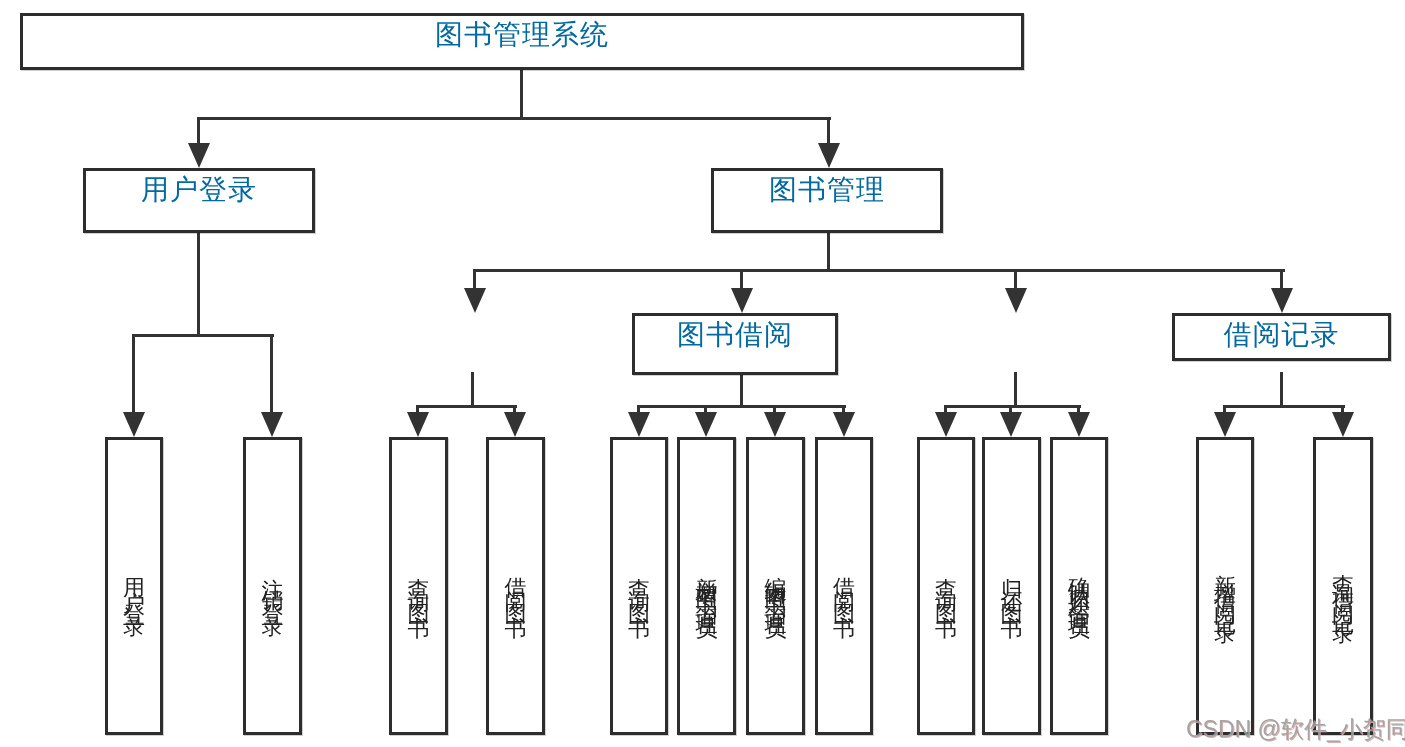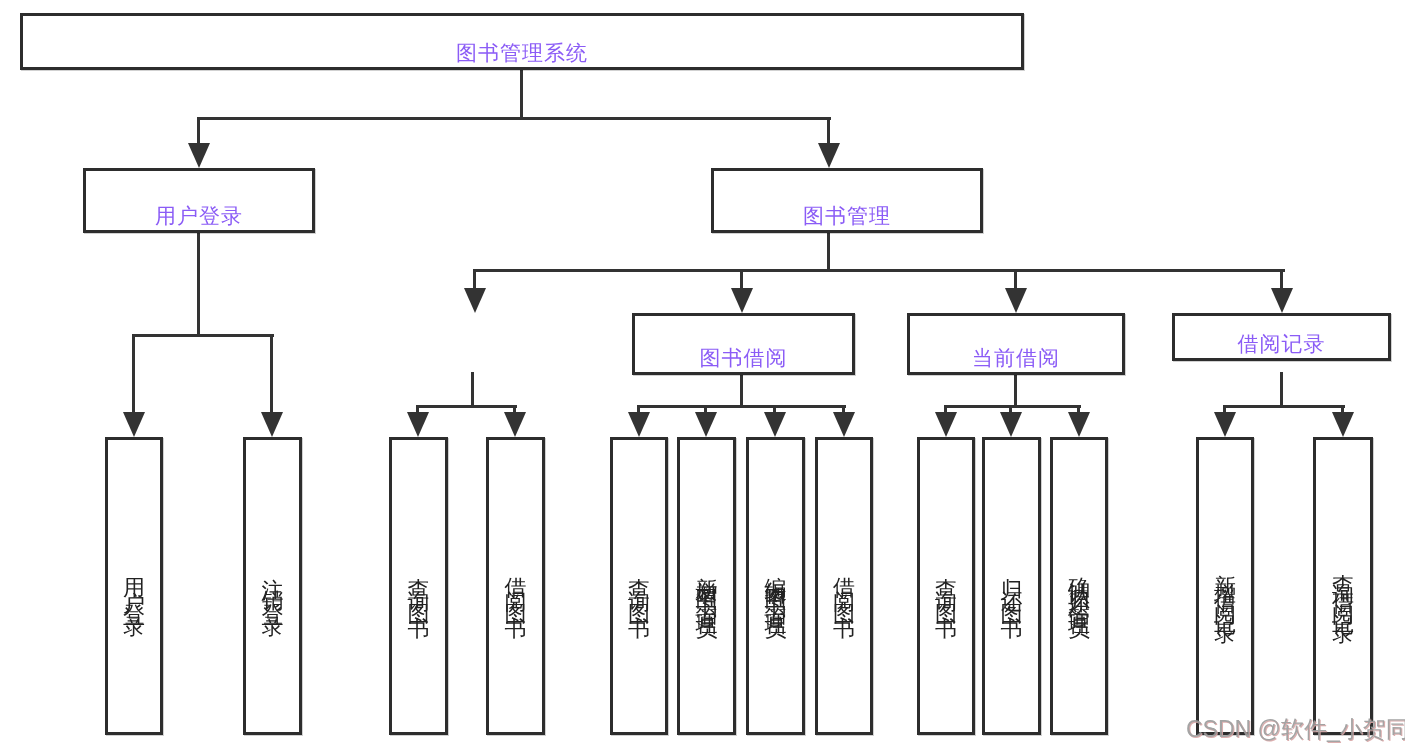--- a/index.html
+++ b/index.html
@@ -9,23 +9,23 @@
     background:#ffffff;
     font-family:"Liberation Sans","DejaVu Sans",sans-serif;
     overflow:hidden;
   }
   
   .box{
     position:absolute;
     box-sizing:border-box;
     border:3px solid #2d2d2d;
     background:#ffffff;
-    display:flex;align-items:flex-end;justify-content:center;
-    color:#8b5cf6;
-    font-size:21px;
+    display:flex;align-items:flex-start;justify-content:center;
+    color:#0369a1;
+    font-size:28px;
     letter-spacing:1px;
     box-shadow:1px 1px 0 rgba(0,0,0,0.18);
   }
   .vbox{
     position:absolute;
     box-sizing:border-box;
     border:3px solid #2d2d2d;
     background:#ffffff;
     display:flex;align-items:center;justify-content:center;
     color:#222222;
@@ -125,29 +125,26 @@
   <div class="ar" style="left:1214px;top:412px"></div>
   <div class="ar" style="left:1332px;top:412px"></div>
 
   <div class="box" style="left:20px;top:13px;width:1004px;height:57px">
     <span>图书管理系统</span>
   </div>
 
   <div class="box" style="left:83px;top:168px;width:232px;height:65px">
     <span>用户登录</span>
   </div>
-  <div class="box" style="left:711px;top:168px;width:272px;height:65px">
+  <div class="box" style="left:711px;top:168px;width:232px;height:65px">
     <span>图书管理</span>
   </div>
 
-  <div class="box" style="left:632px;top:313px;width:223px;height:62px">
+  <div class="box" style="left:632px;top:313px;width:206px;height:62px">
     <span>图书借阅</span>
-  </div>
-  <div class="box" style="left:907px;top:313px;width:218px;height:62px">
-    <span>当前借阅</span>
   </div>
   <div class="box" style="left:1172px;top:313px;width:219px;height:48px">
     <span>借阅记录</span>
   </div>
 
   <div class="vbox" style="left:105px;width:58px">
     <span class="ls4">用户登录</span>
   </div>
   <div class="vbox" style="left:243px;width:59px">
     <span class="ls4">注销登录</span>

